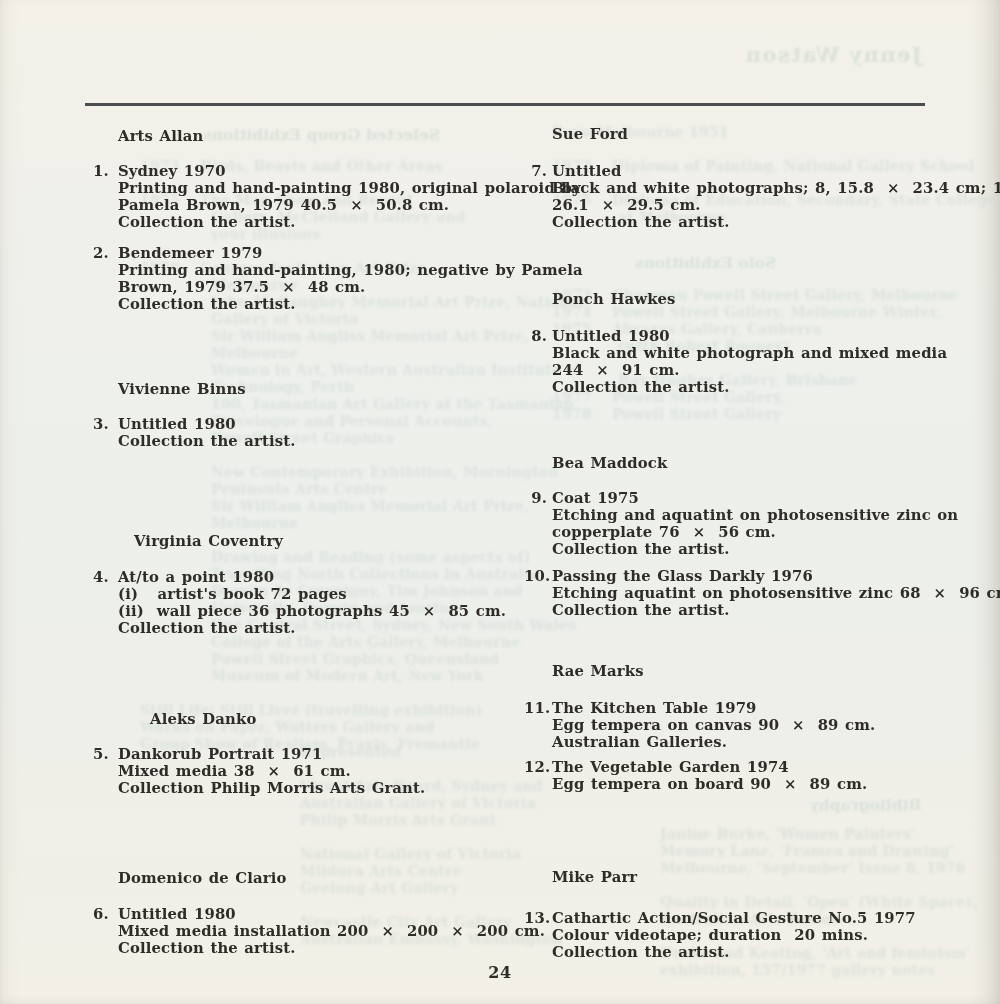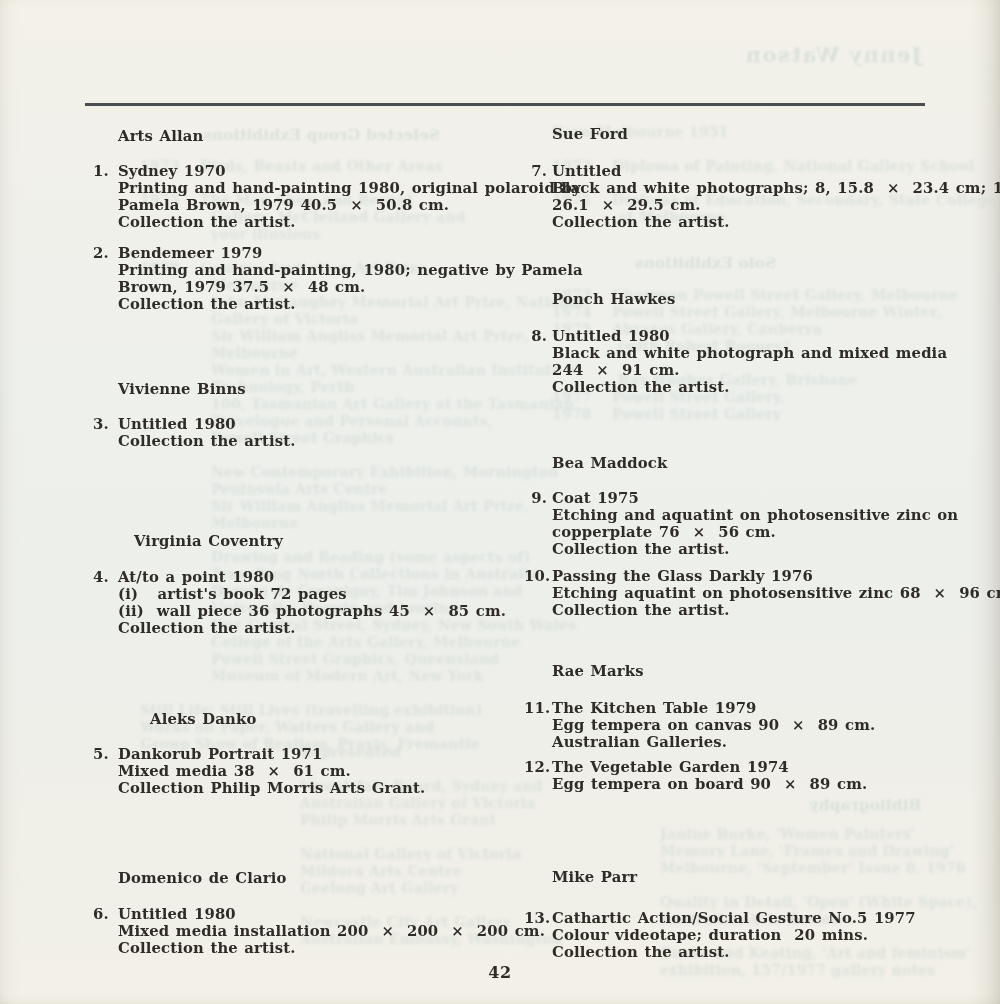--- a/index.html
+++ b/index.html
@@ -121,21 +121,21 @@
       <div class="ghost-line" style="left: 300px; top: 863px;">Mildura Arts Centre</div>
       <div class="ghost-line" style="left: 300px; top: 880px;">Geelong Art Gallery</div>
       <div class="ghost-line" style="left: 300px; top: 914px;">Newcastle City Art Gallery</div>
       <div class="ghost-line" style="left: 300px; top: 931px;">Australian Embassy, Washington</div>
     </div>
 
   <div class="rule"></div>
 
   <div id="content">
 
-    <div id="page-number">42</div>
+    <div id="page-number">24</div>
   <div class="col" style="left: 93px; width: 452px;">
         <div class="artist" style="left: 25px; top: 127px;">Arts Allan</div>
         <div class="entry" style="top: 162px; left: 0px; padding-left: 25px;">
           <span class="num" style="width: 14px;">1.</span>
           <div class="line">Sydney 1970</div>
           <div class="line">Printing and hand-painting 1980, original polaroid by</div>
           <div class="line">Pamela Brown, 1979 40.5  ×  50.8 cm.</div>
           <div class="line">Collection the artist.</div>
         </div>
         <div class="entry" style="top: 244px; left: 0px; padding-left: 25px;">

